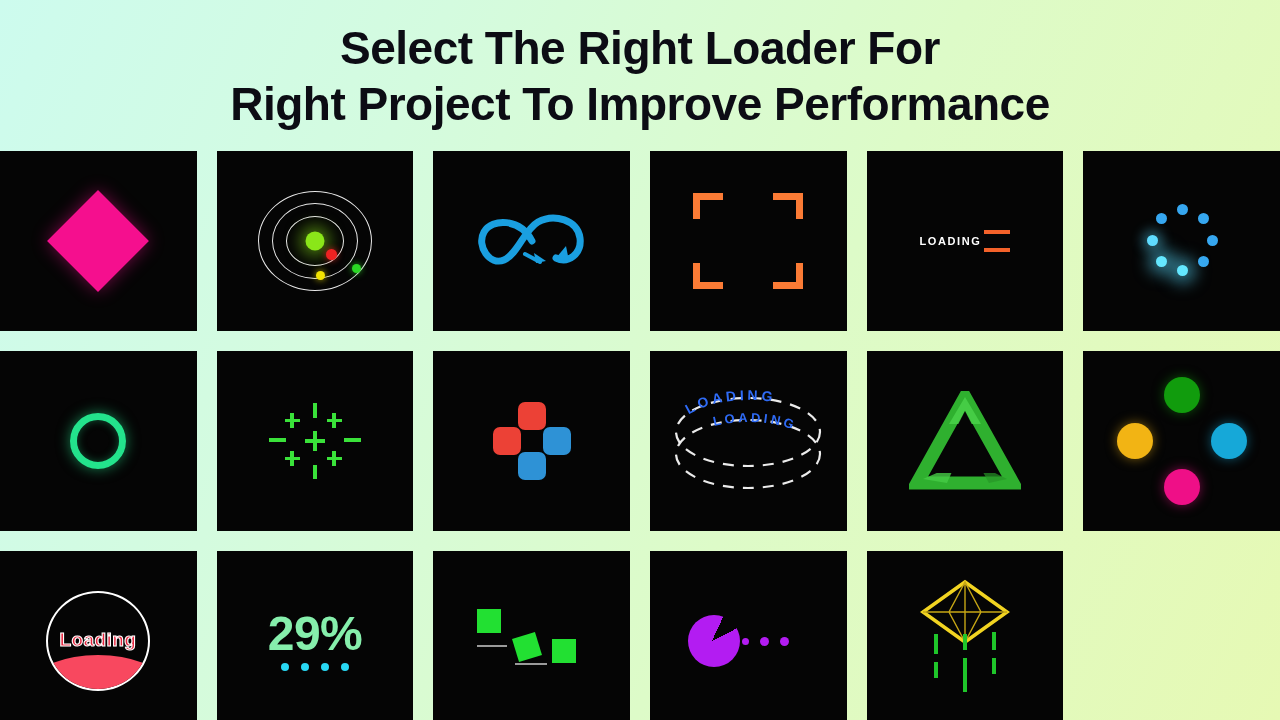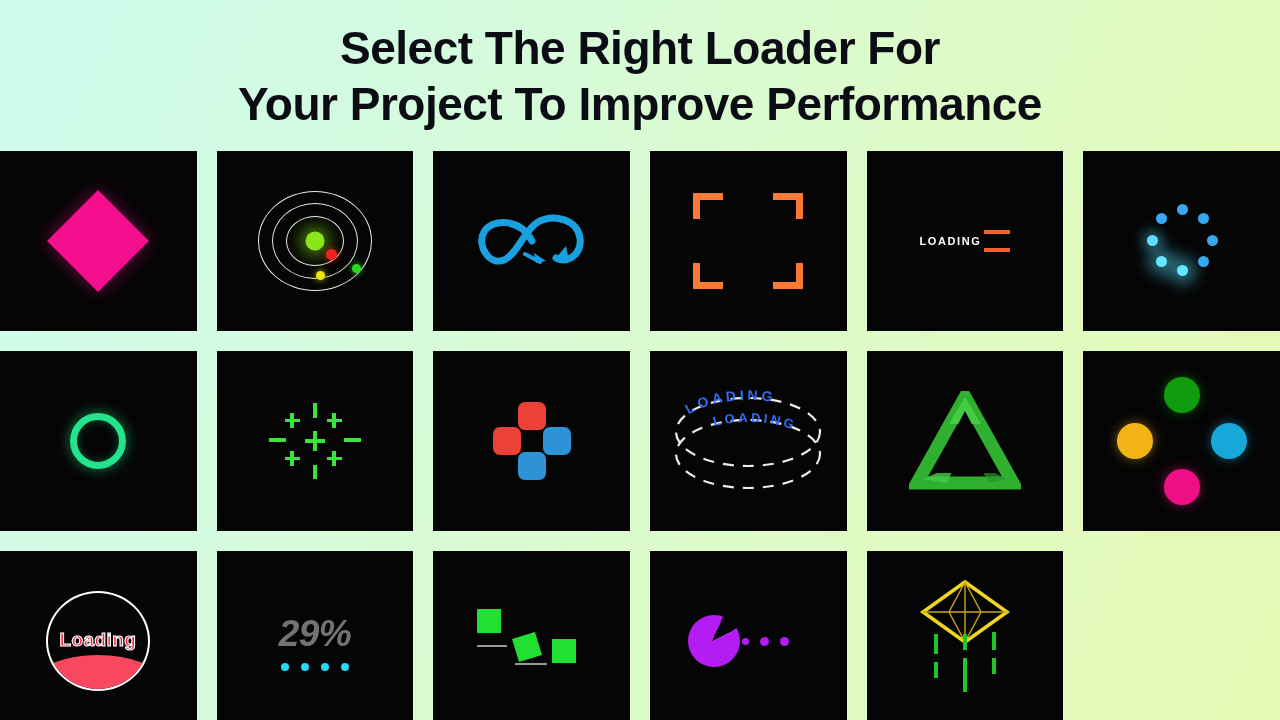--- a/index.html
+++ b/index.html
@@ -190,23 +190,22 @@
   }
   .liq .ltxt {
     position:absolute; left:50%; top:49%; transform:translate(-50%,-50%);
     color:#e8223c; font-size:19px; font-weight:700; letter-spacing:.4px;
     -webkit-text-stroke:1.1px #ffffff; white-space:nowrap;
   }
 
   
   .pct-box { text-align:center; }
   .pct-num {
-    color:#737373; font-size:37px; font-weight:700; line-height:44px;
+    color:#86efac; font-size:48px; font-weight:700; line-height:44px;
     letter-spacing:-0.5px;
-    font-style:italic;
   }
   .pct-dots { display:flex; gap:12px; justify-content:center; margin-top:7px; }
   .pct-dots i { width:8px;height:8px;border-radius:50%;background:#28d8f4; display:block; }
 
   
   .bsq { position:relative; width:110px; height:72px; }
   .bsq i { position:absolute; background:#22e032; display:block; }
   .bsq .q1 { width:24px;height:24px; left:0;  top:4px; }
   .bsq .q2 { width:24px;height:24px; left:38px;top:30px; transform:rotate(-17deg); }
   .bsq .q3 { width:24px;height:24px; left:75px;top:34px; }
@@ -238,21 +237,21 @@
   .gem-rays .r5 { left:79px; top:2px;  height:18px; }
   .gem-rays .r6 { left:79px; top:28px; height:16px; }
 </style>
 </head>
 <body>
 
 <div id="root">
 
   <div class="title-wrap">
     <span class="title-line">Select The Right Loader For</span>
-    <span class="title-line">Your Project To Improve Performance</span>
+    <span class="title-line">Right Project To Improve Performance</span>
   </div>
 
   <div class="grid">
 
     <div class="cell">
       <div class="stage">
         <div class="diamond"></div>
       </div>
     </div>
 

